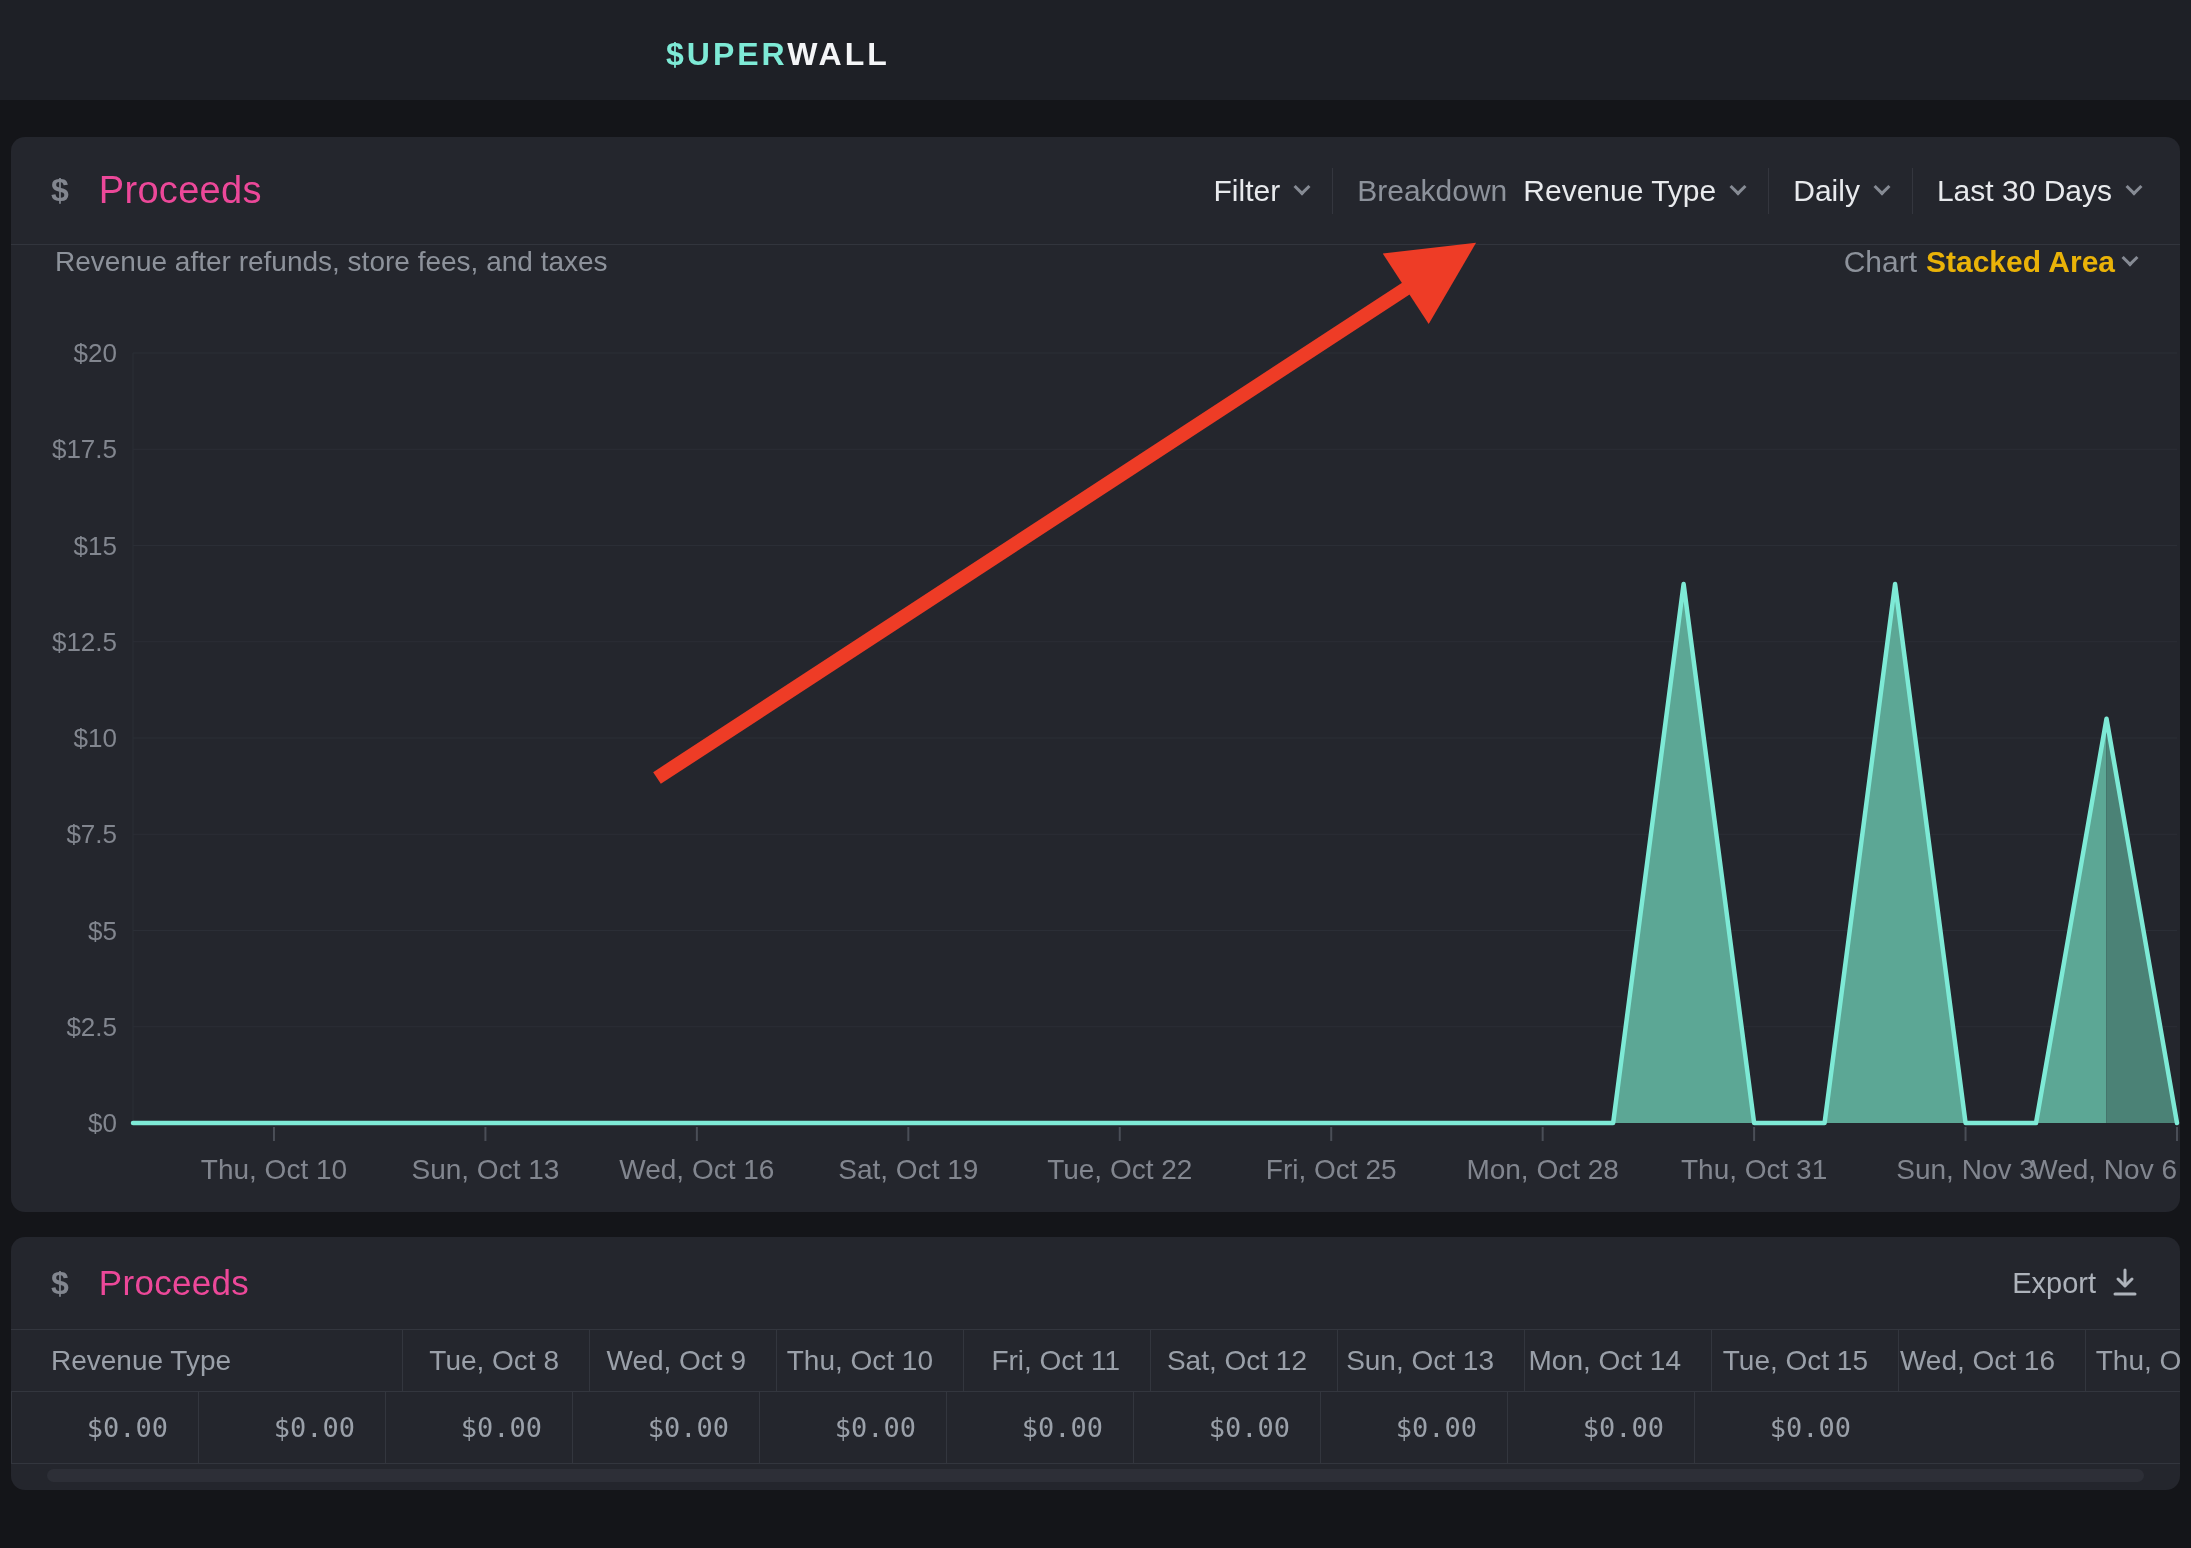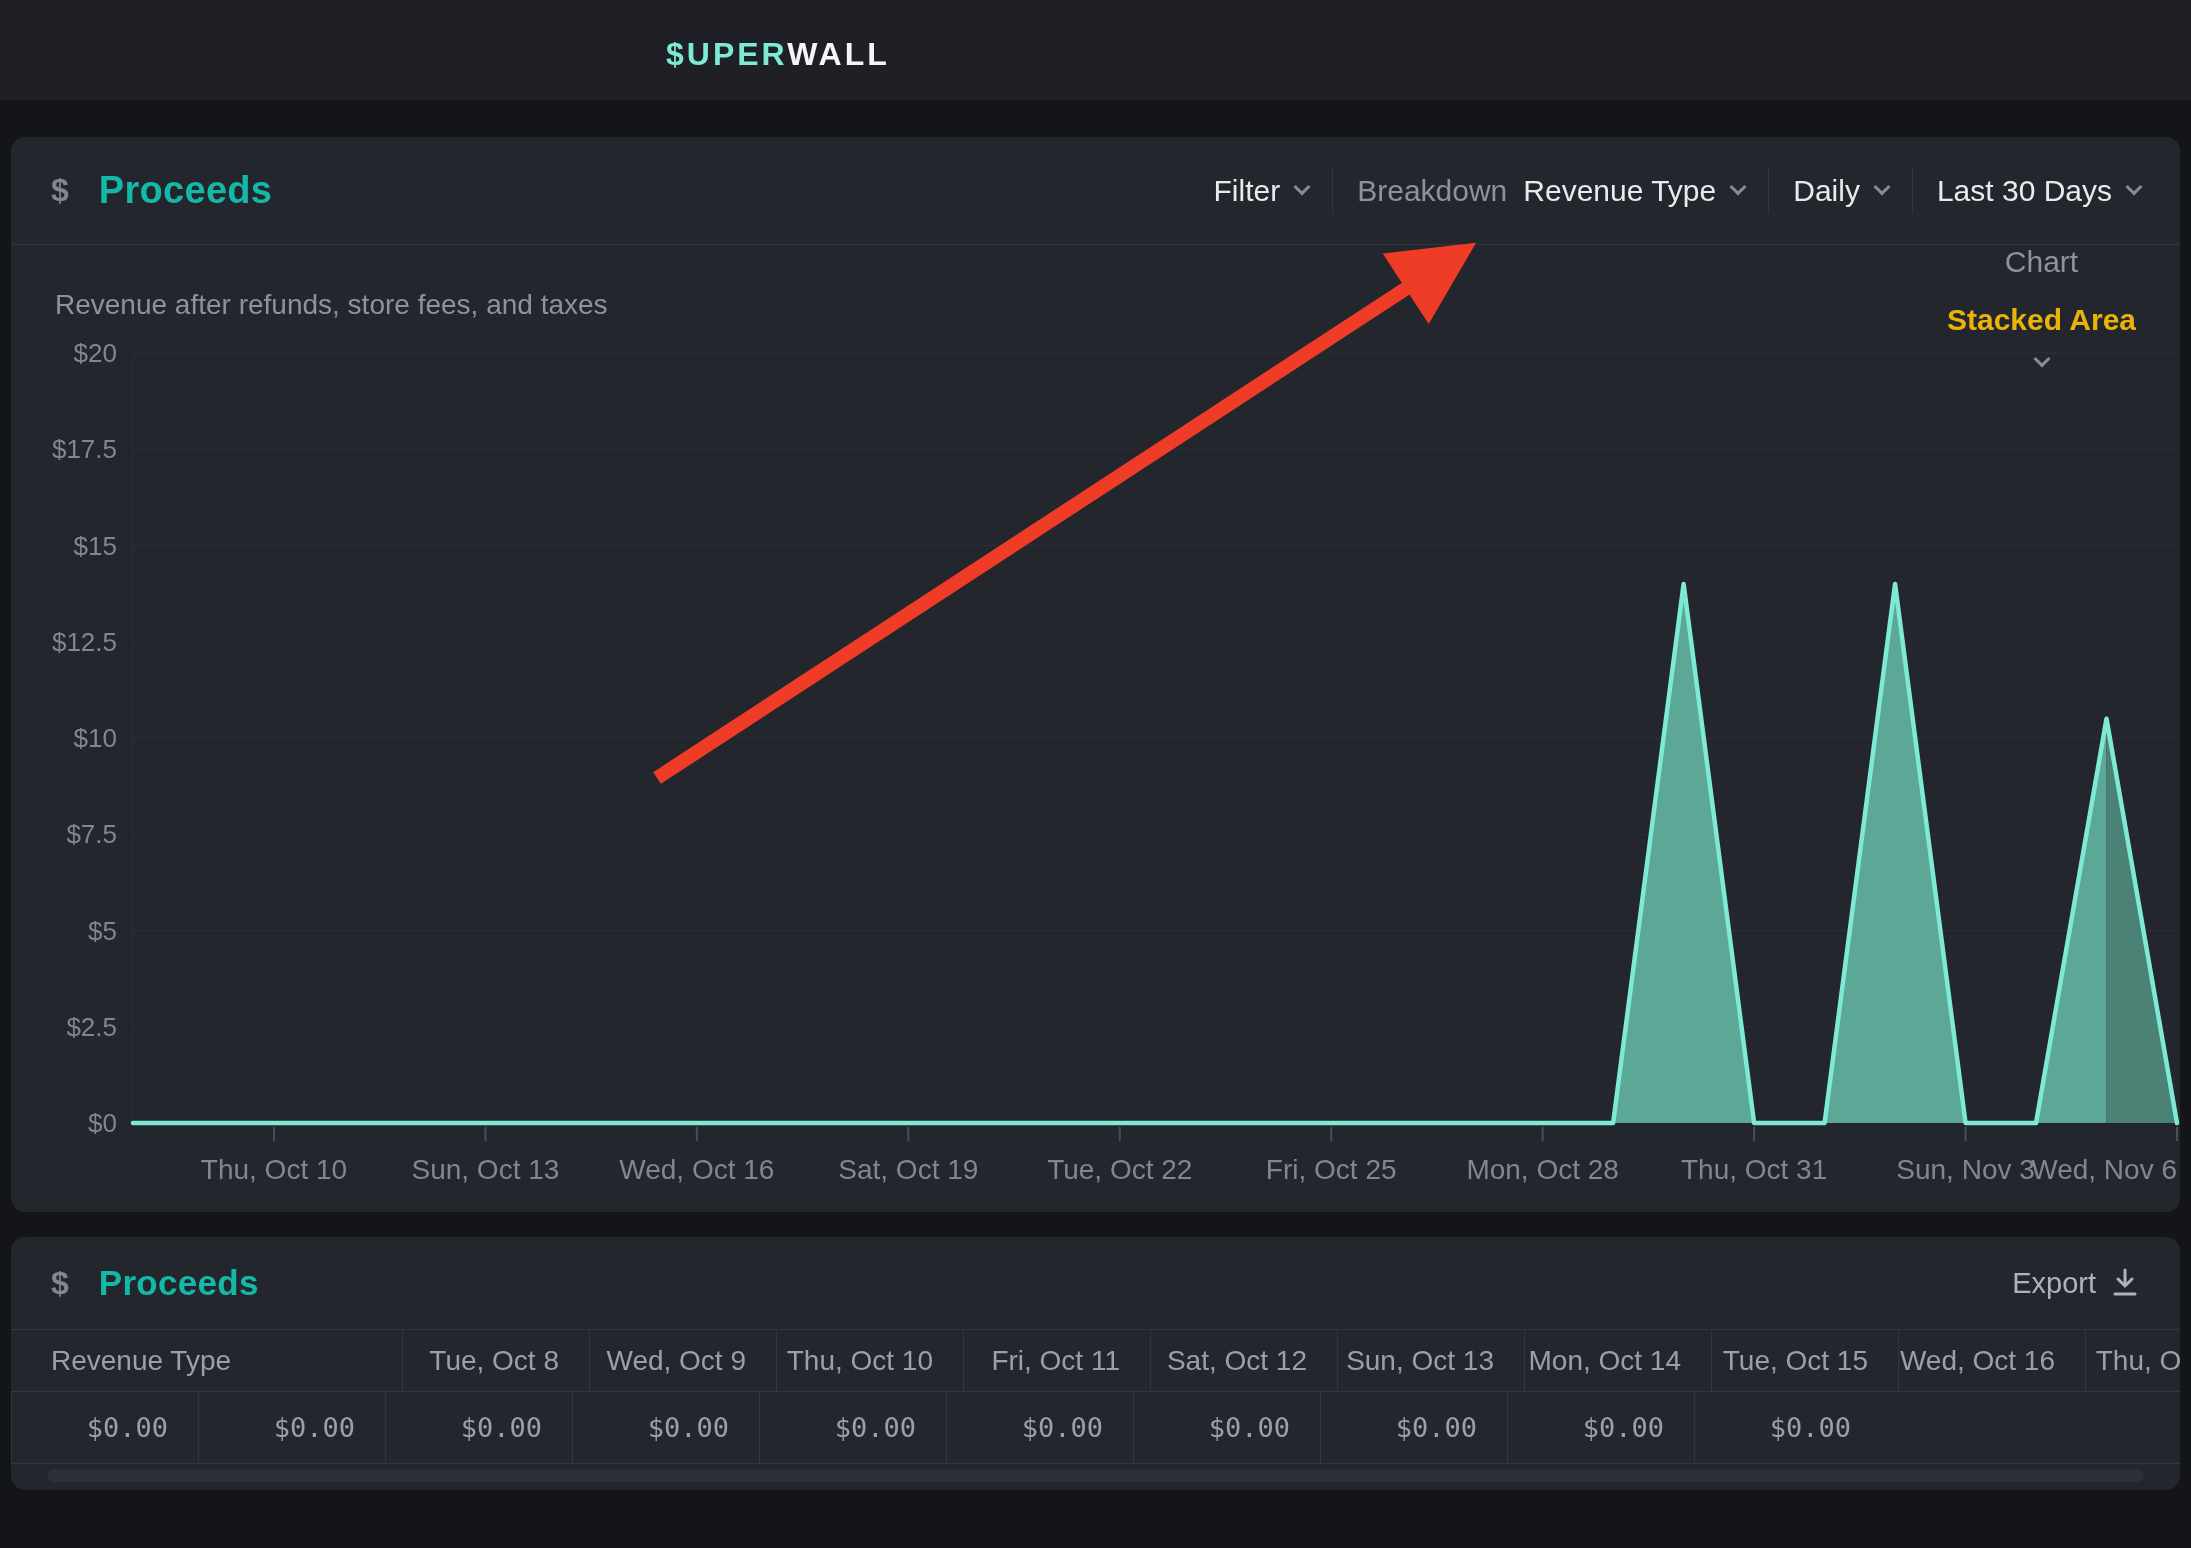--- a/index.html
+++ b/index.html
@@ -16,34 +16,34 @@
   
   .card { position:absolute; left:11px; width:2169px; background:#24262d; border-radius:14px; }
   #chart-card { top:137px;  height:1075px; }
   #table-card { top:1237px; height:253px; overflow:hidden; }
 
   .card-header { position:relative; z-index:2; height:108px; padding:0 40px;
                  display:flex; align-items:center; justify-content:space-between;
                  border-bottom:1px solid #32353d; }
   .title-group { display:flex; align-items:center; gap:30px; }
   .dollar { color:#82868f; font-size:32px; font-weight:600; }
-  .card-title { color:#14b8a6; font-size:38px; font-weight:700; letter-spacing:0.3px; }
+  .card-title { color:#ec4899; font-size:38px; font-weight:400; letter-spacing:0.3px; }
 
   .controls { display:flex; align-items:center; gap:16px; }
   .control { display:flex; align-items:center; gap:16px; color:#e8eaed; font-size:30px;
              cursor:pointer; white-space:nowrap; }
   .muted { color:#8d929b; }
   .chev { width:12px; height:12px; border-right:3px solid #868b94; border-bottom:3px solid #868b94;
           transform:rotate(45deg); display:inline-block; margin-top:-8px; }
   .vdiv { width:1px; height:46px; background:#34363e; margin:0 8px; }
 
   .sub-row { position:relative; z-index:2; padding:0 44px;
              display:flex; align-items:center; justify-content:space-between; }
   .subtitle { color:#8d929b; font-size:28px; }
-  .chart-type { display:flex; align-items:center; gap:24px; font-size:30px; cursor:pointer;flex-direction:column; }
+  .chart-type { display:flex; align-items:center; gap:9px; font-size:30px; cursor:pointer; }
   .chart-type .val { color:#eab308; font-weight:600; }
 
   #plot-svg { position:absolute; left:0; top:0; z-index:1; }
   #arrow-svg { position:absolute; left:0; top:0; z-index:60; pointer-events:none; }
 
   
   #table-card .card-header { height:92px; border-bottom:none; }
   #table-card .card-title { font-size:35px; }
   .export-btn { display:flex; align-items:center; gap:14px; color:#aeb3bb; font-size:29px; cursor:pointer; }
 

